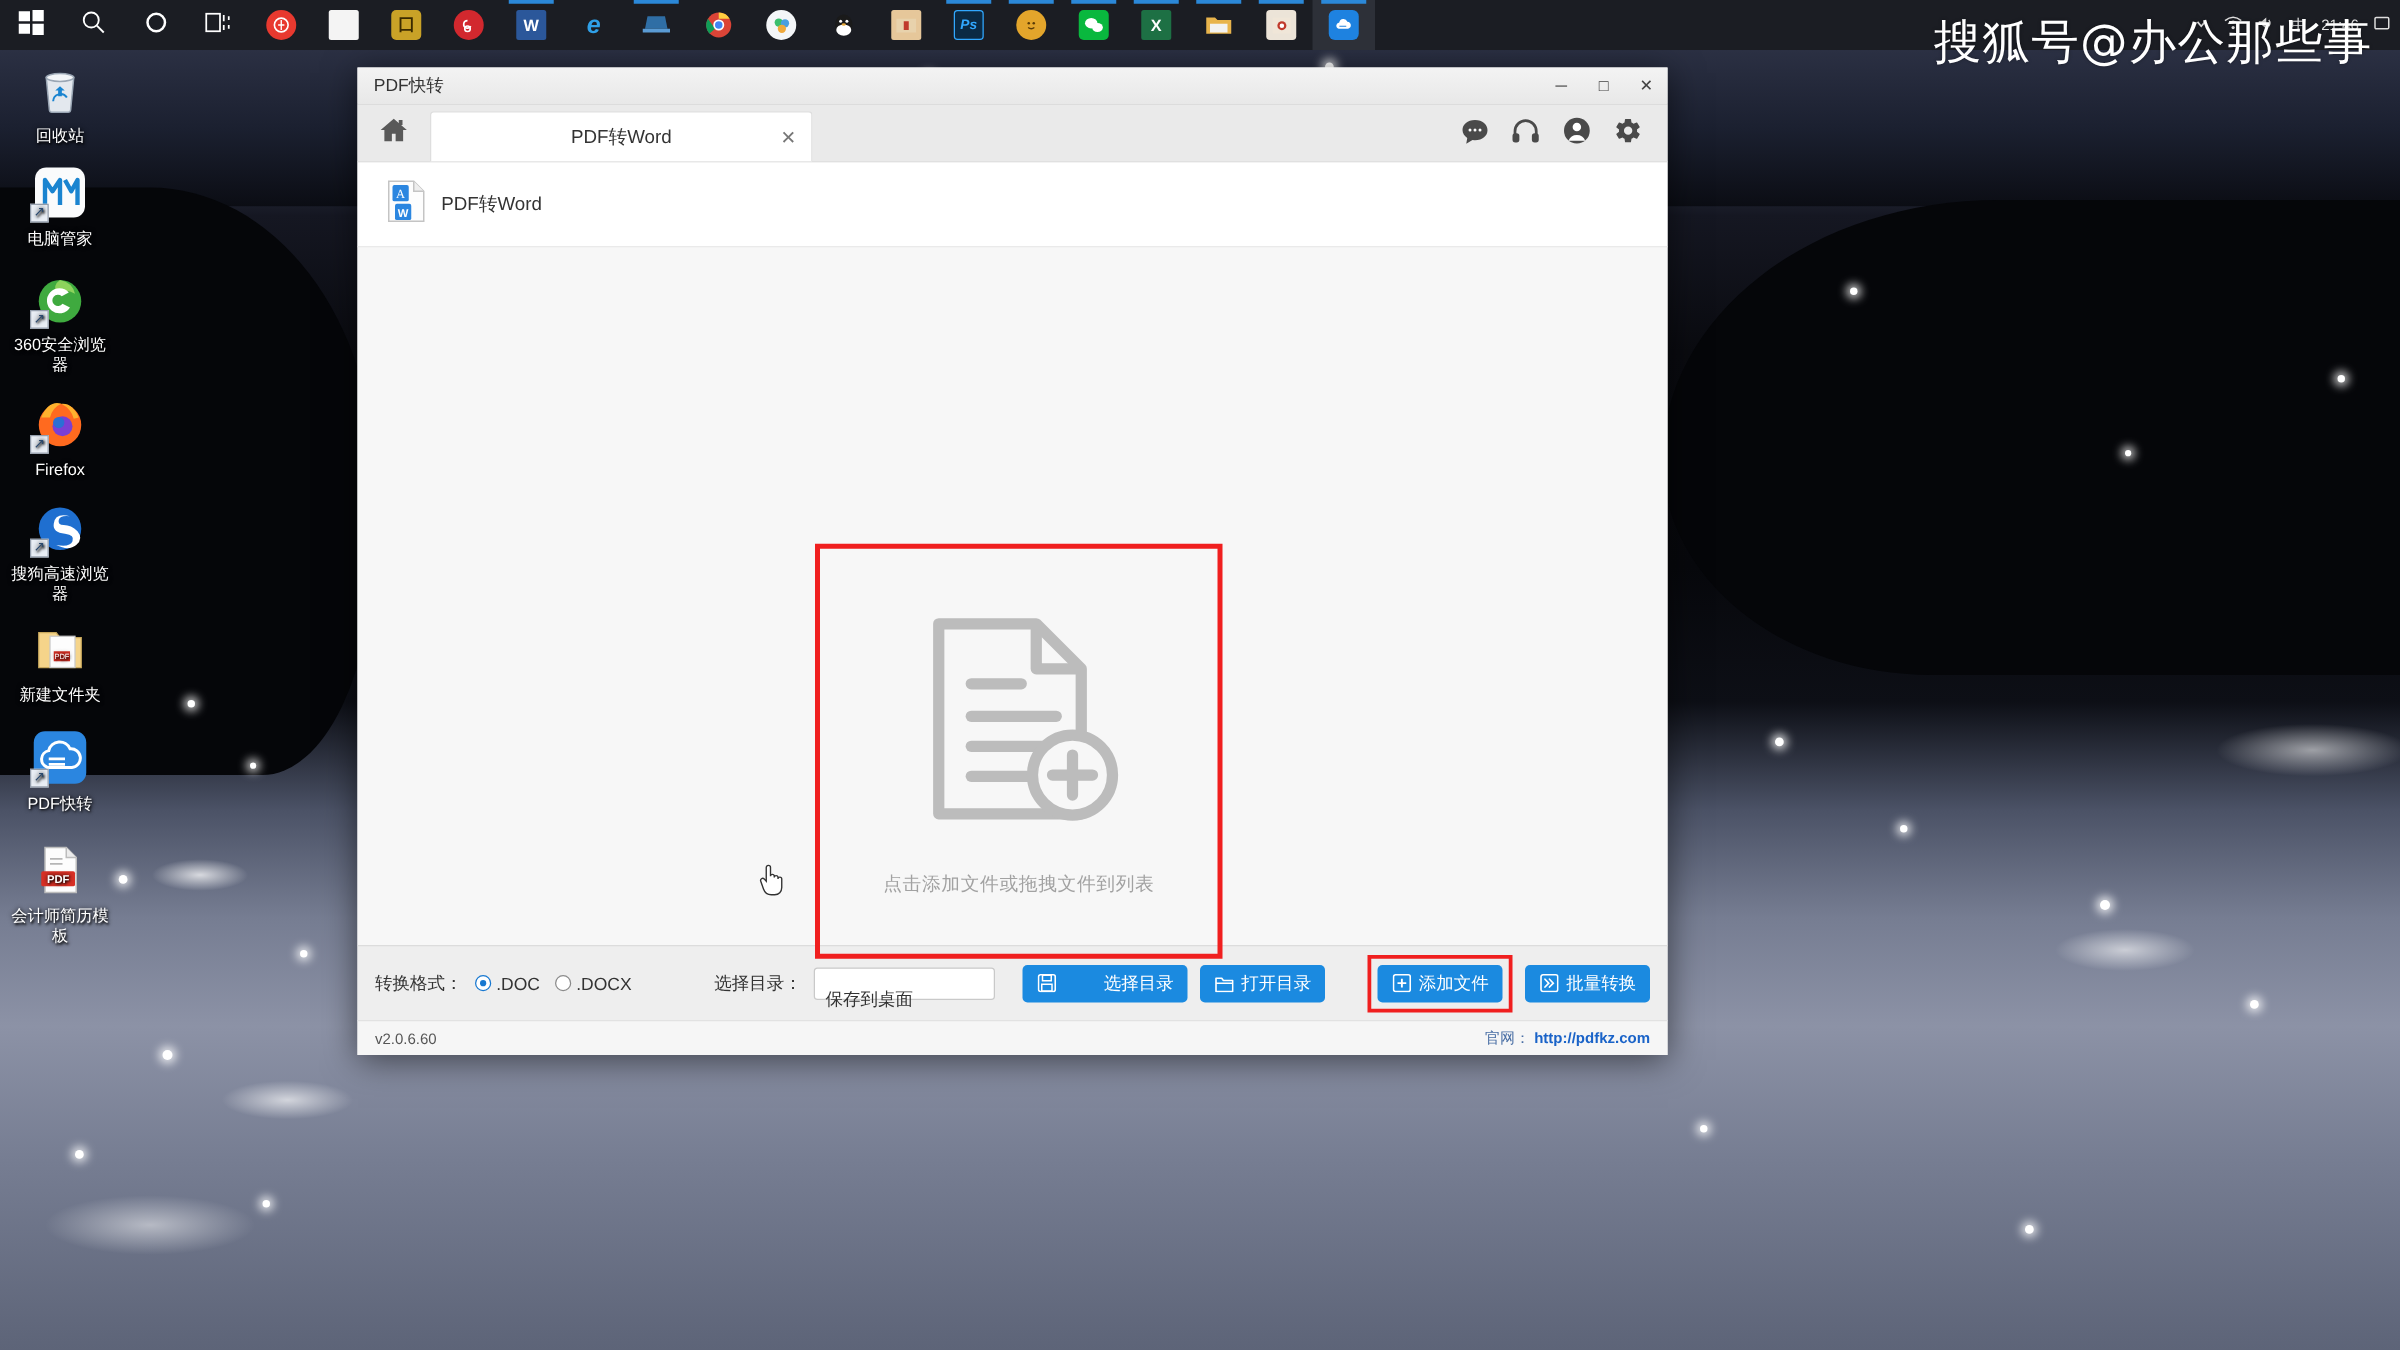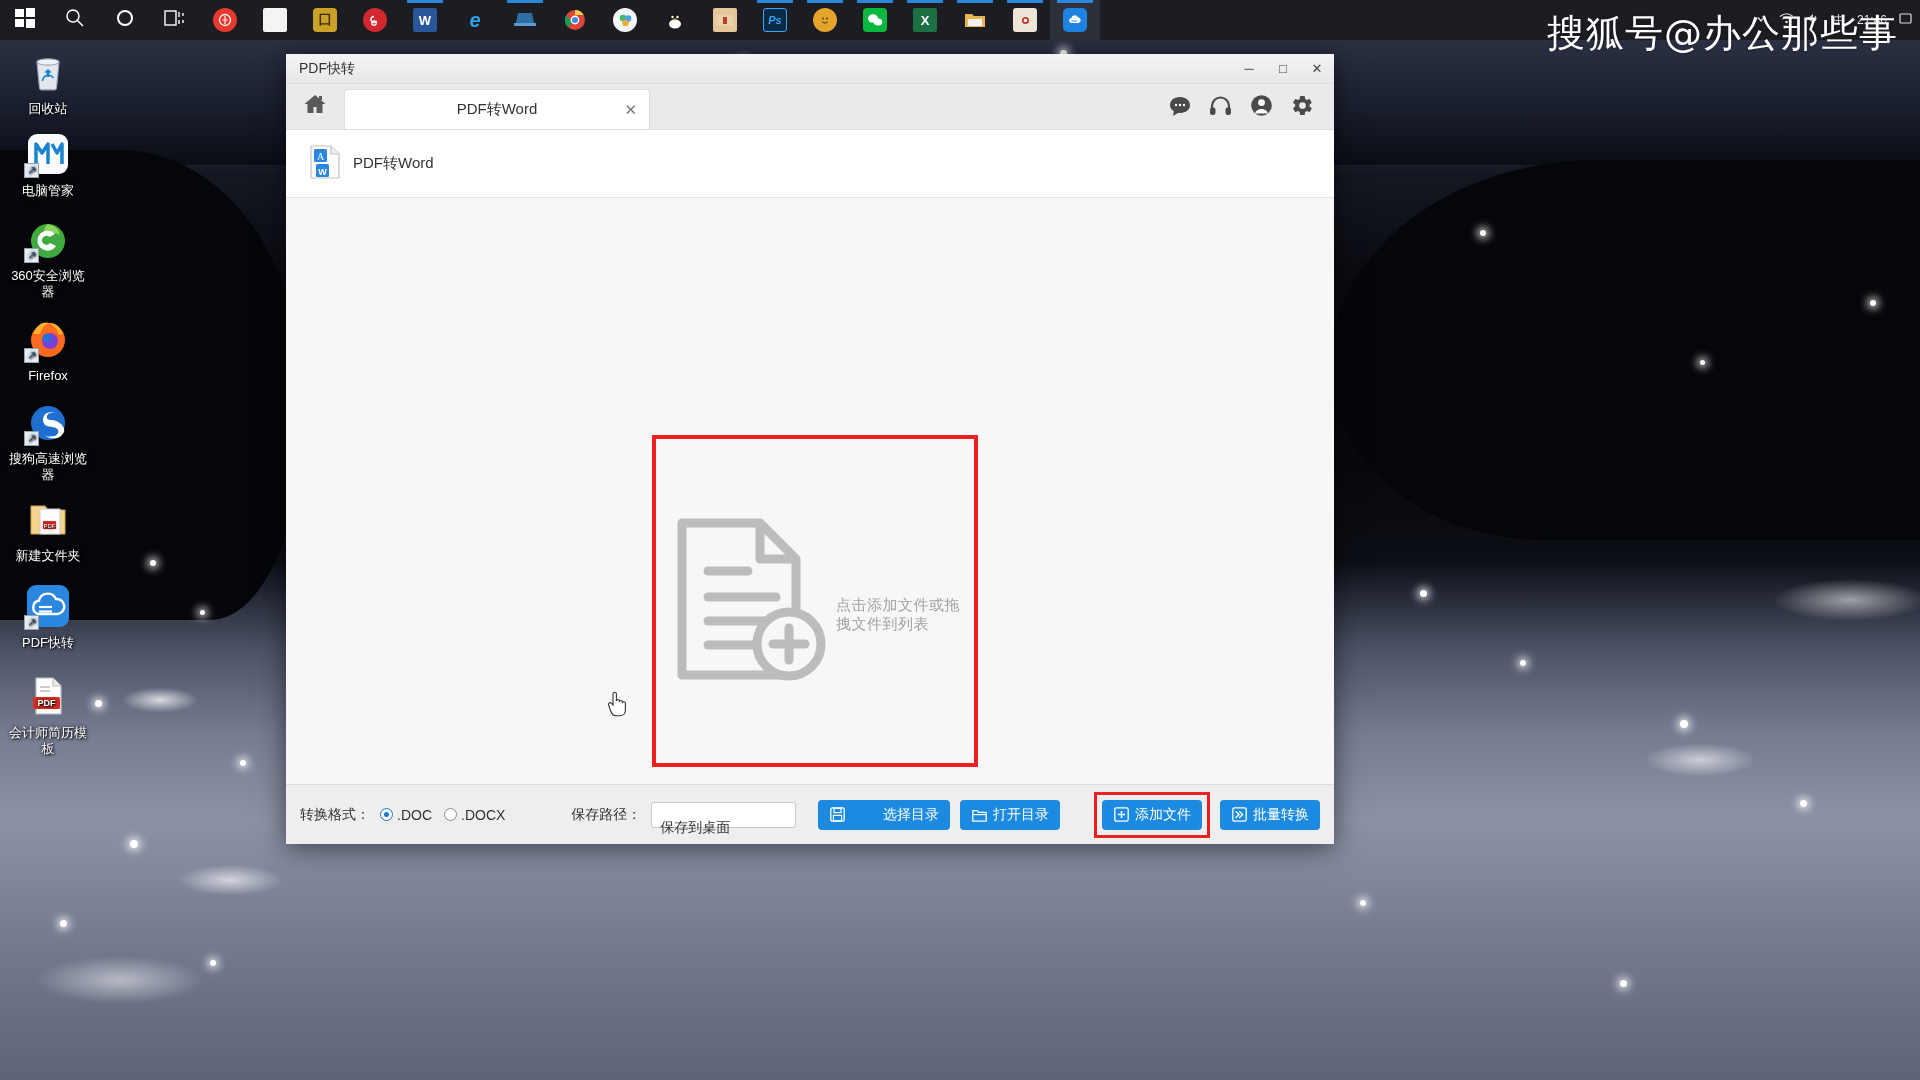--- a/index.html
+++ b/index.html
@@ -133,21 +133,21 @@
     flex: 1; background: #f7f7f7; position: relative;
     display: flex; align-items: center; justify-content: center;
   }
   #drop-highlight {
     position: absolute; left: 366px; top: 237px;
     width: 326px; height: 332px;
     border: 4px solid #f01f1f;
   }
   #dropzone {
     width: 318px; height: 324px;
-    display: flex; flex-direction: row;
+    display: flex; flex-direction: column;
     align-items: center; justify-content: center;
     position: absolute; left: 370px; top: 241px;
   }
   #dropzone .dz-text {
     font-size: 15px; color: #a2a2a2; margin-top: 28px; letter-spacing: .5px;
   }
   #cursor { position: absolute; left: 320px; top: 493px; z-index: 5; }
 
   
   #bottombar {
@@ -621,21 +621,21 @@
         <label class="radio">
           <span class="rdot on"></span>
           <span>.DOC</span>
         </label>
         <label class="radio">
           <span class="rdot"></span>
           <span>.DOCX</span>
         </label>
       </div>
 
-      <span class="bb-label" style="margin-left:56px;">保存路径：</span>
+      <span class="bb-label" style="margin-left:56px;">选择目录：</span>
       <div id="path-input" title="保存到桌面">保存到桌面</div>
 
       <div class="btn" style="margin-left:12px;gap:38px;">
         <span class="bico">
           <svg width="15" height="15" viewBox="0 0 15 15">
               <rect x=".8" y=".8" width="13.4" height="13.4" rx="1.6" fill="none" stroke="#fff" stroke-width="1.3"></rect>
               <rect x="4" y="1.2" width="7" height="4.4" fill="none" stroke="#fff" stroke-width="1.2"></rect>
               <rect x="3.4" y="8.4" width="8.2" height="5.4" fill="none" stroke="#fff" stroke-width="1.2"></rect>
             </svg>
         </span>
@@ -669,14 +669,21 @@
         <span class="bico">
           <svg width="15" height="15" viewBox="0 0 15 15">
               <rect x=".8" y=".8" width="13.4" height="13.4" rx="1.6" fill="none" stroke="#fff" stroke-width="1.3"></rect>
               <path d="M4 4.4 L7 7.5 L4 10.6 M7.6 4.4 L10.6 7.5 L7.6 10.6" fill="none" stroke="#fff" stroke-width="1.4" stroke-linecap="round"></path>
             </svg>
         </span>
         <span>批量转换</span>
       </div>
     </div>
 
+    <div id="statusbar">
+      <span>v2.0.6.60</span>
+      <span class="site">
+        <span class="lab">官网：</span>
+        <span class="url">http://pdfkz.com</span>
+      </span>
+    </div>
   </div>
 </div>
 
 </body></html>

